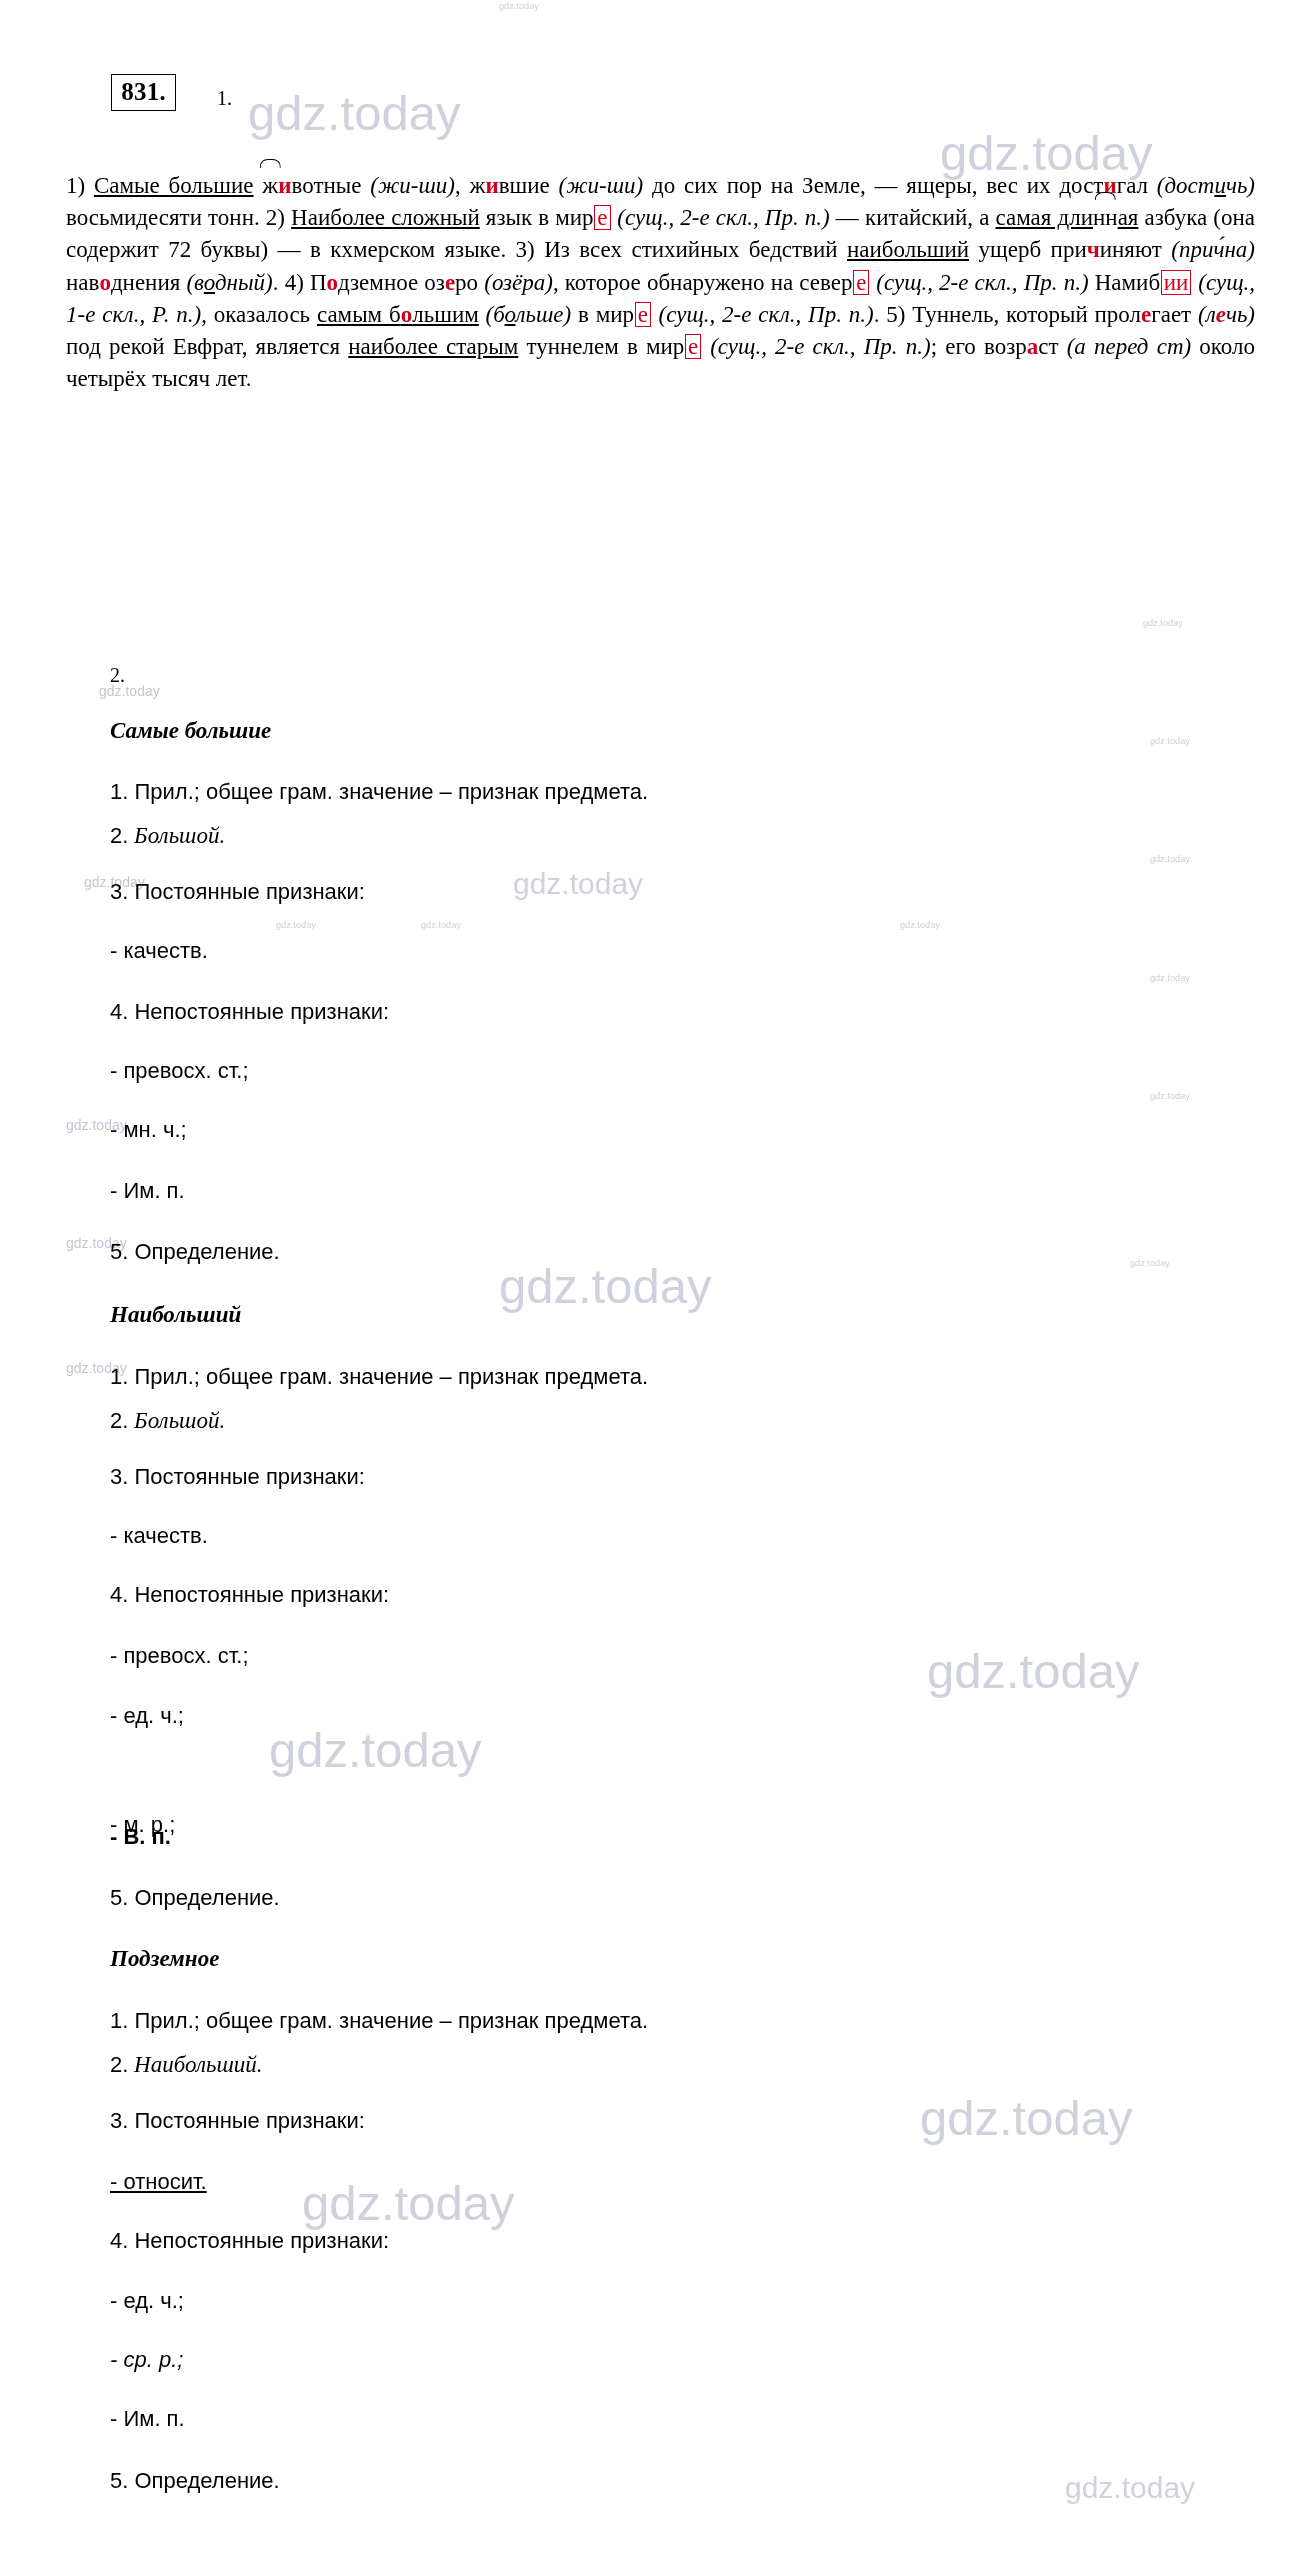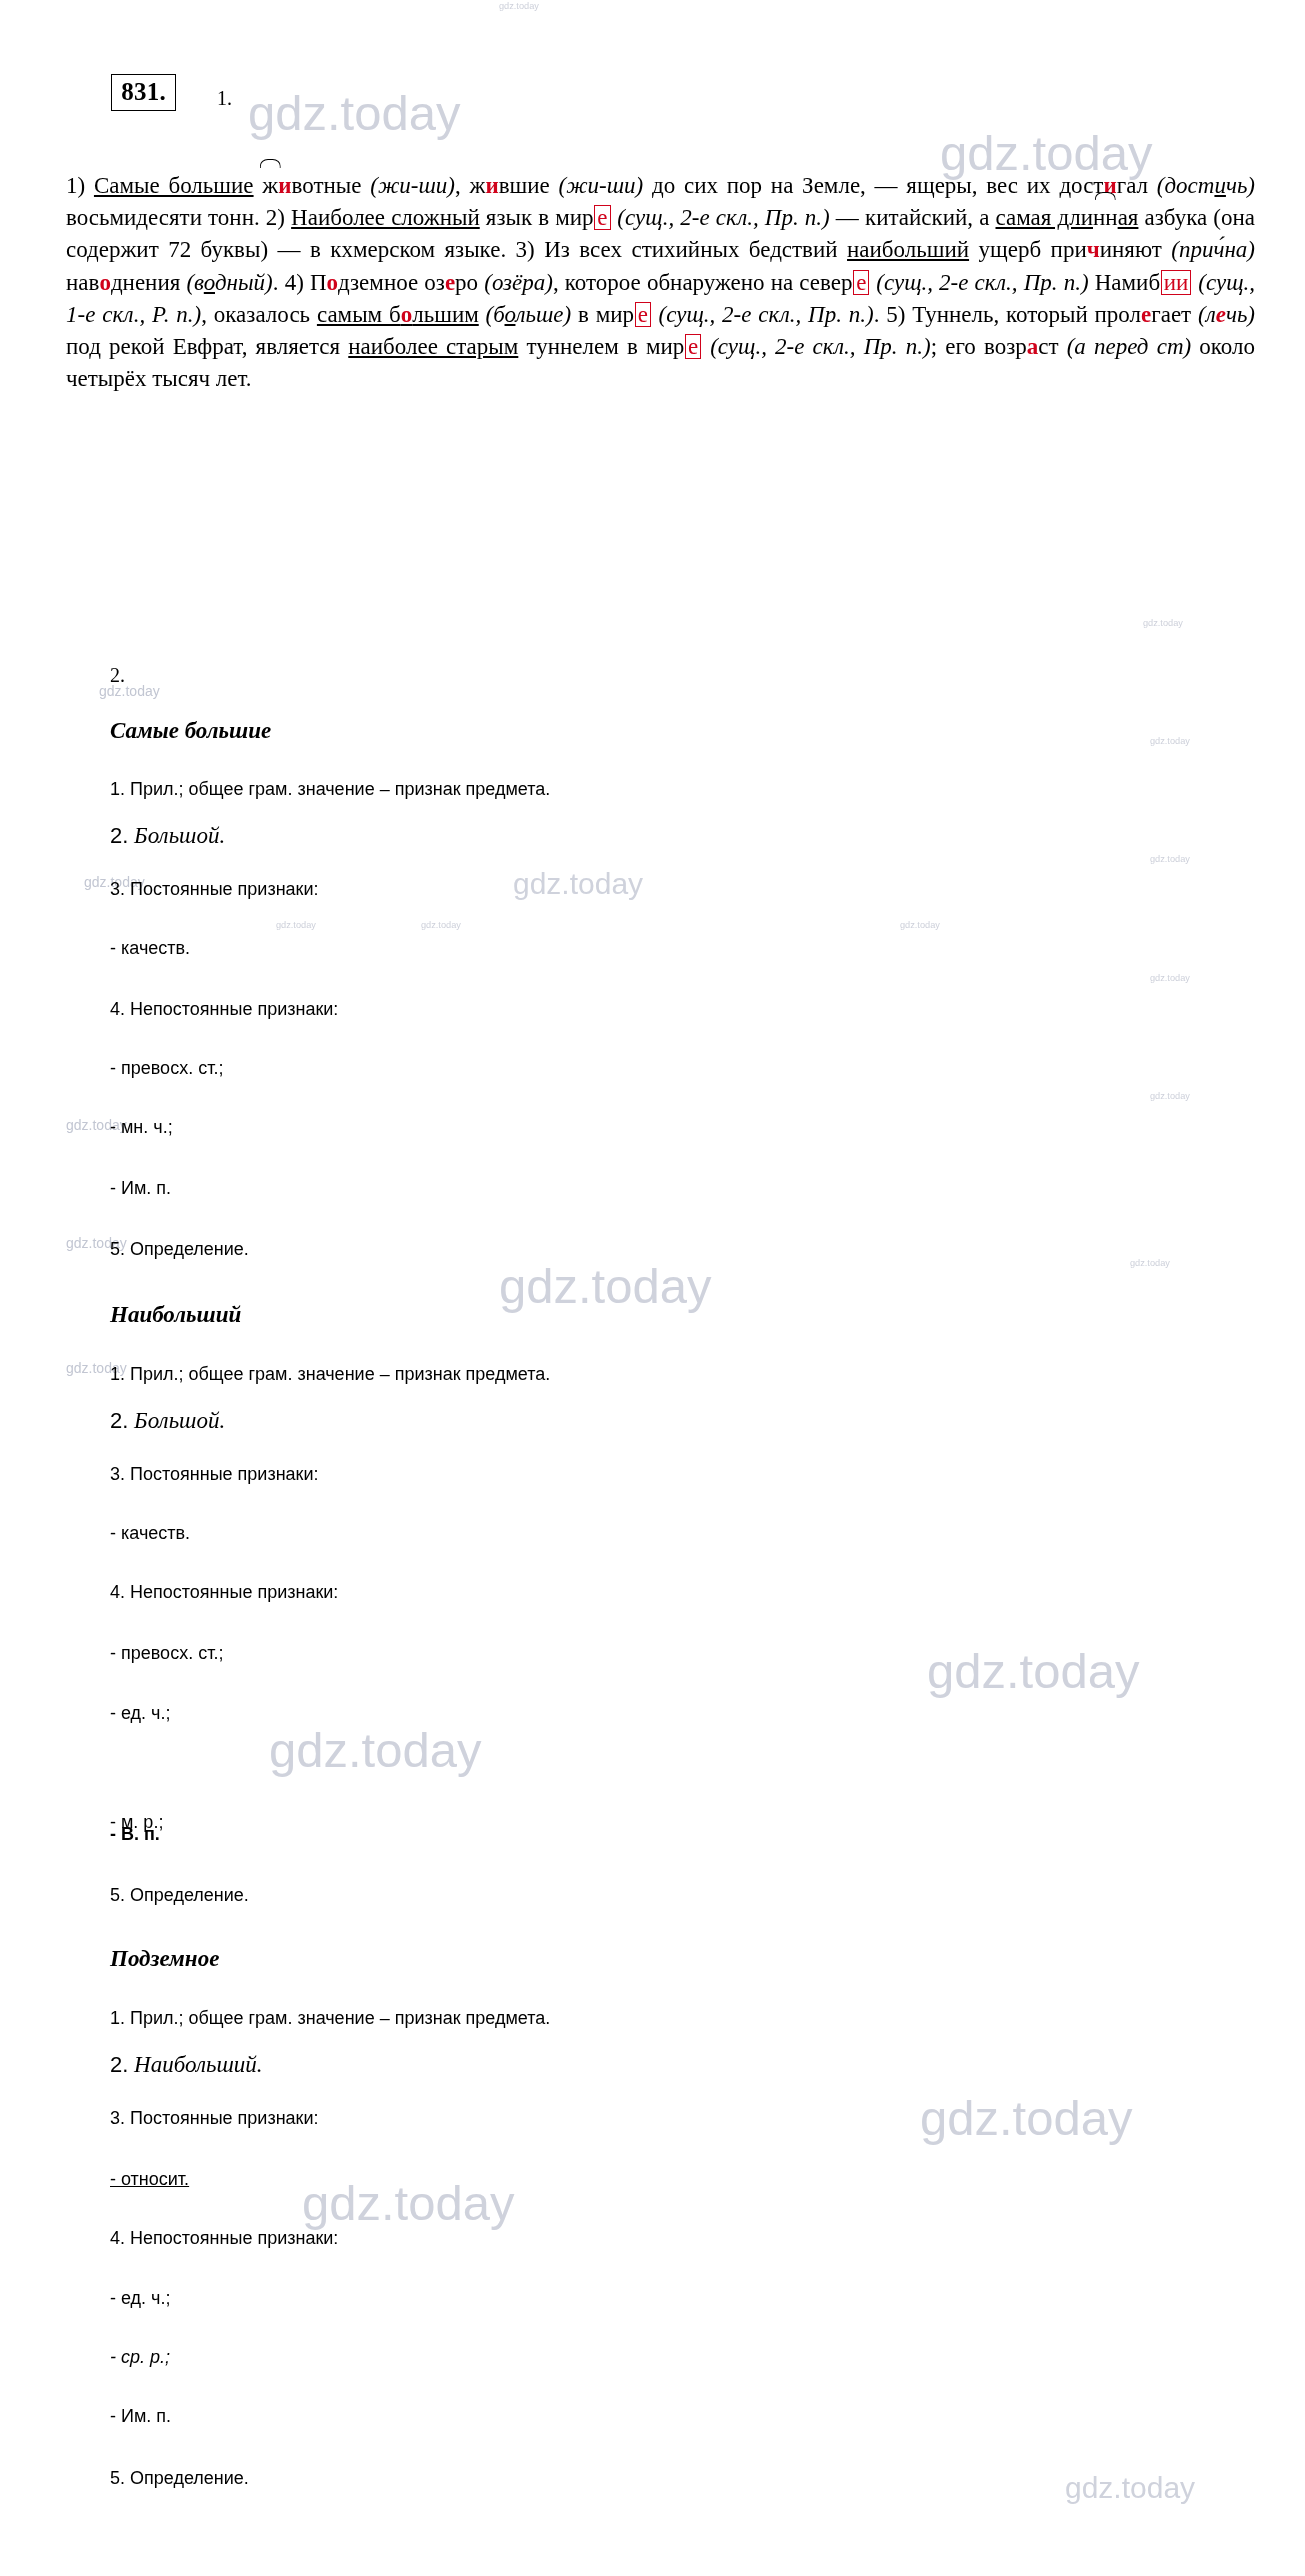--- a/index.html
+++ b/index.html
@@ -109,21 +109,21 @@
     position: absolute;
     left: 110px;
     font-size: 23px;
     font-weight: bold;
     font-style: italic;
     font-family: "Liberation Serif", serif;
   }
   .an-line {
     position: absolute;
     left: 110px;
-    font-size: 18px;
+    font-size: 22px;
     font-family: "Liberation Sans", sans-serif;
     white-space: nowrap;
   }
   .an-line i { font-family: "Liberation Serif", serif; font-style: italic; font-size: 23px; margin-top: 32px; }
   .an-line.serif { font-family: "Liberation Serif", serif; font-size: 23px; }
 </style>
 </head>
 <body>
 
 <div class="page">

